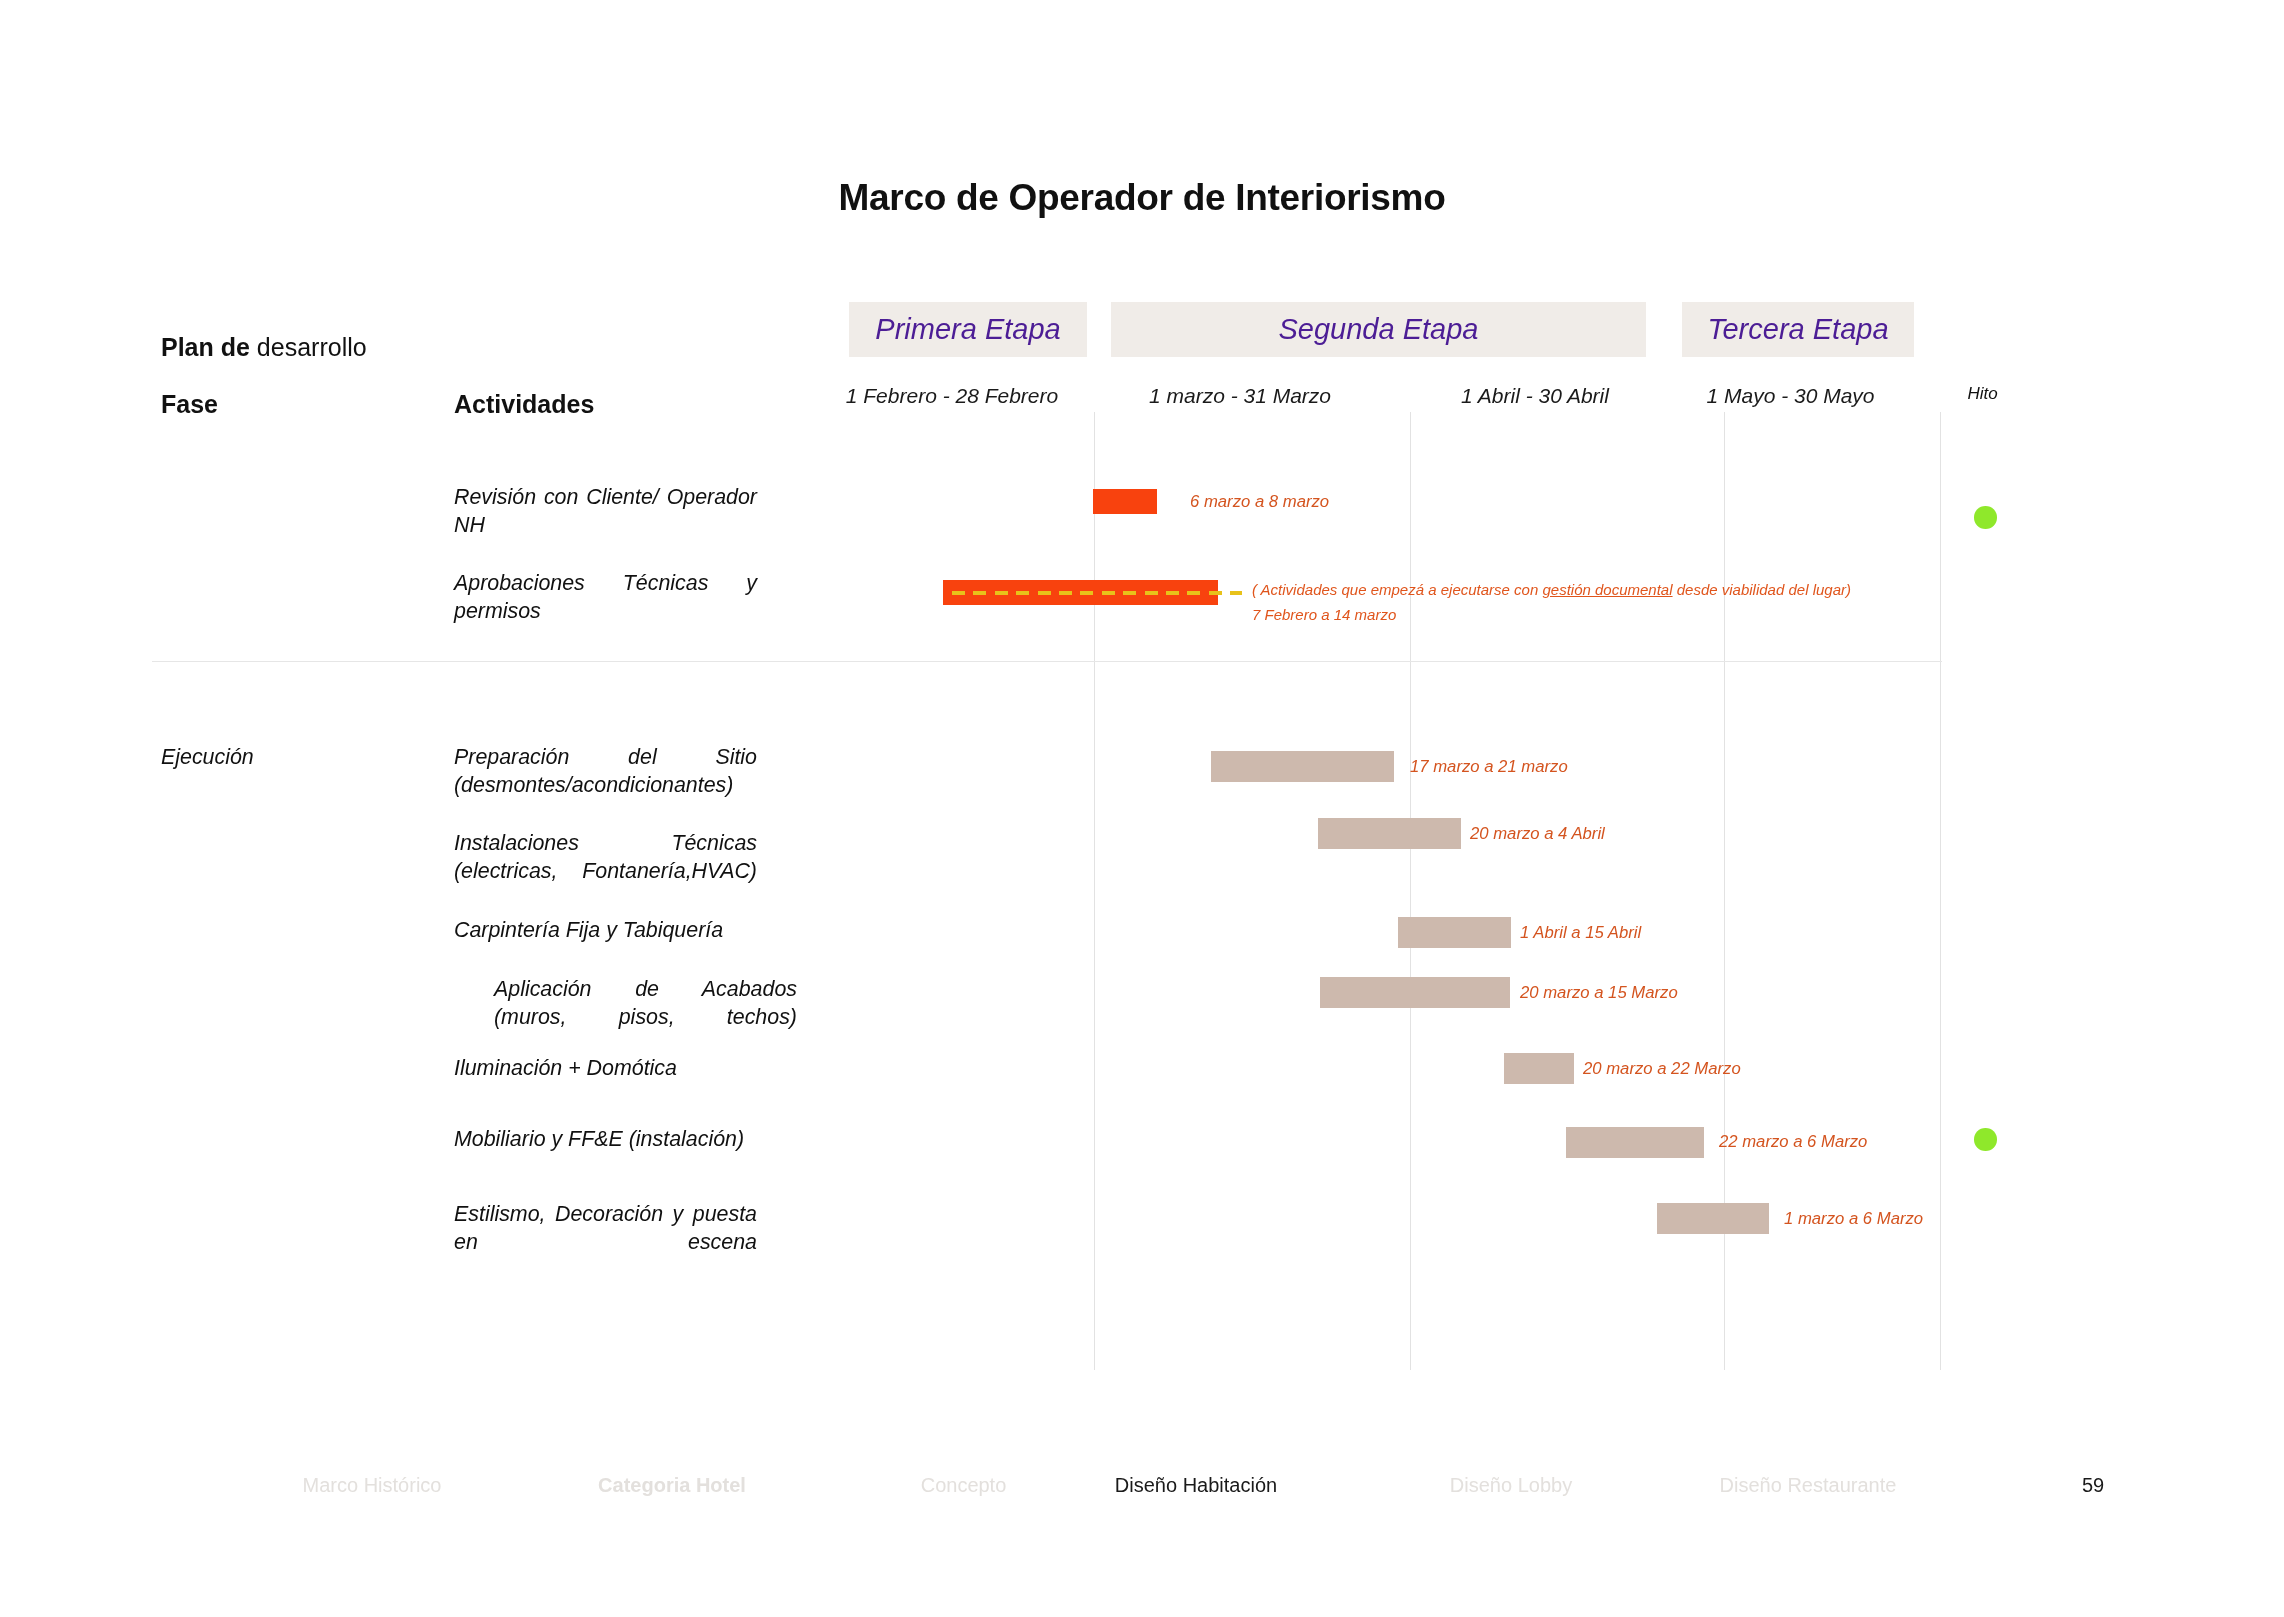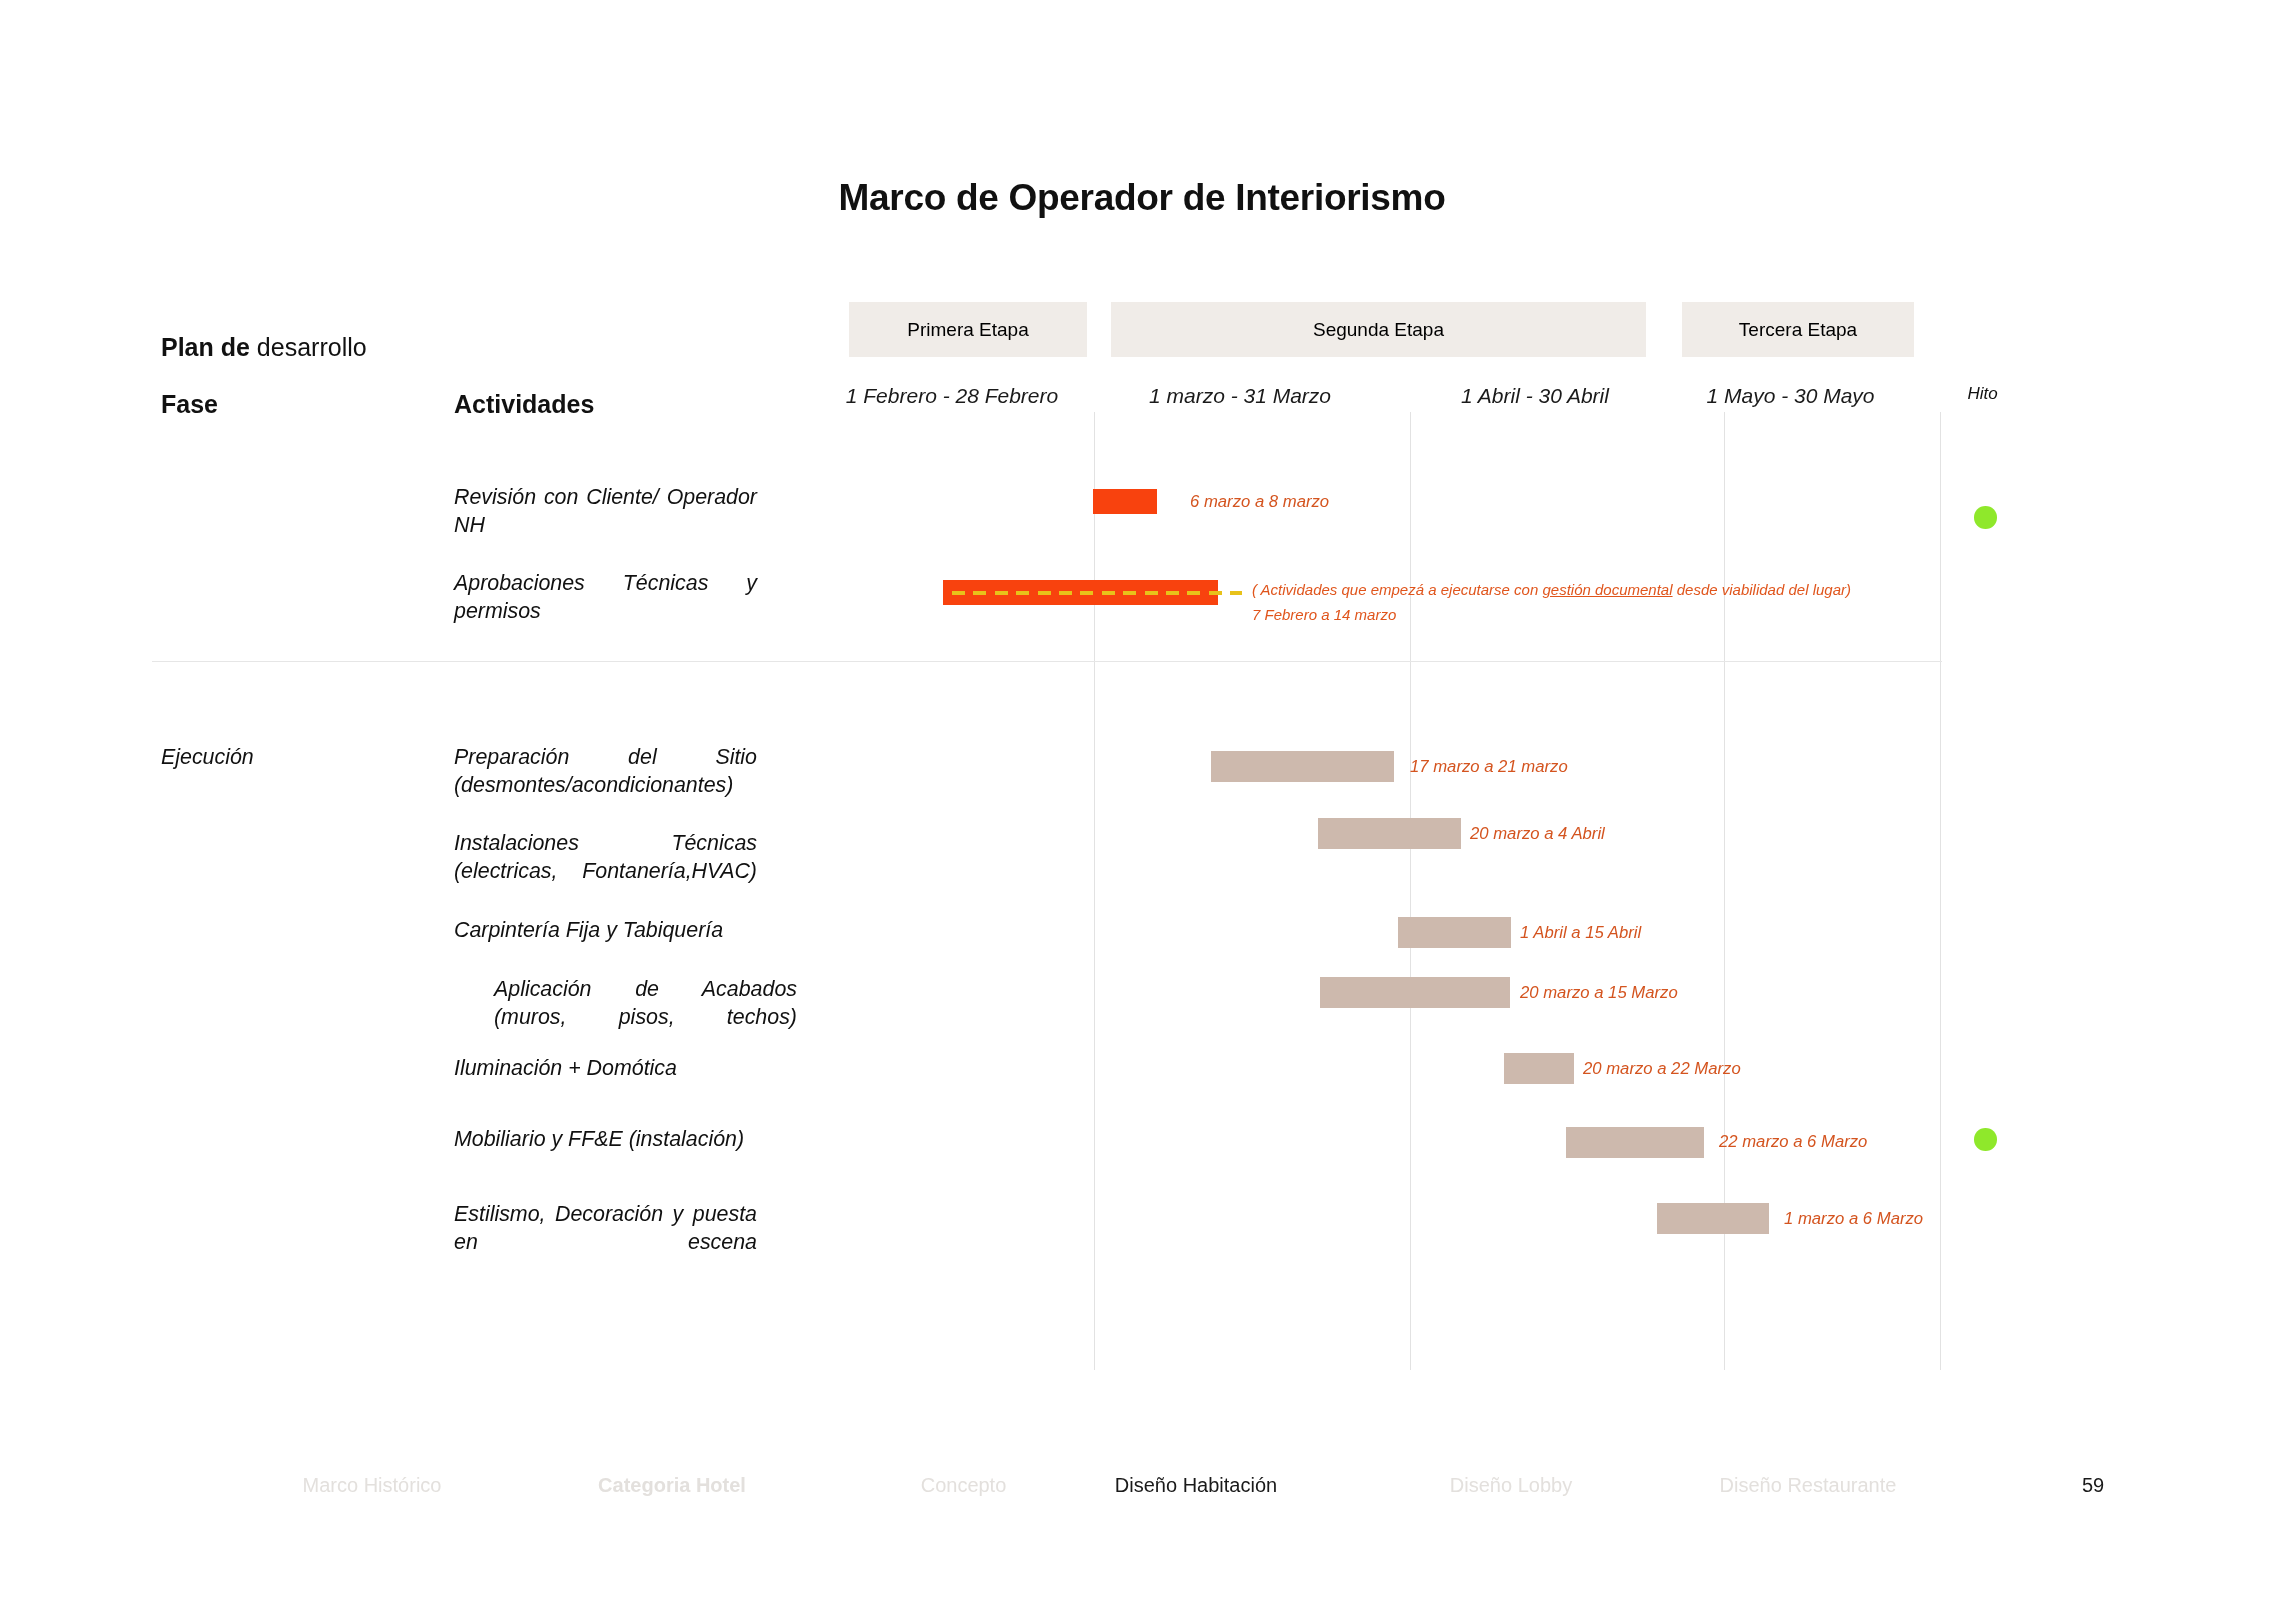--- a/index.html
+++ b/index.html
@@ -11,21 +11,21 @@
 
   
   #doc-title{
     left:0;top:177px;width:2284px;text-align:center;
     font-size:37px;font-weight:bold;letter-spacing:-0.3px;color:#111;
   }
 
   
   .stage-band{
     background:#f0ece8;display:flex;align-items:center;justify-content:center;
-    font-size:19px;color:#000000;
+    font-style:italic;font-size:29px;color:#4c1d95;
   }
   #stage-0{left:849px;top:302px;width:238px;height:55px;}
   #stage-1{left:1111px;top:302px;width:535px;height:55px;}
   #stage-2{left:1682px;top:302px;width:232px;height:55px;}
 
   
   #plan-heading{left:161px;top:333px;font-size:25px;font-weight:400;color:#111;}
   #plan-heading b{font-weight:bold;}
   #fase-heading{left:161px;top:390px;font-size:25px;font-weight:bold;color:#111;}
   #actividades-heading{left:454px;top:390px;font-size:25px;font-weight:bold;color:#111;}

